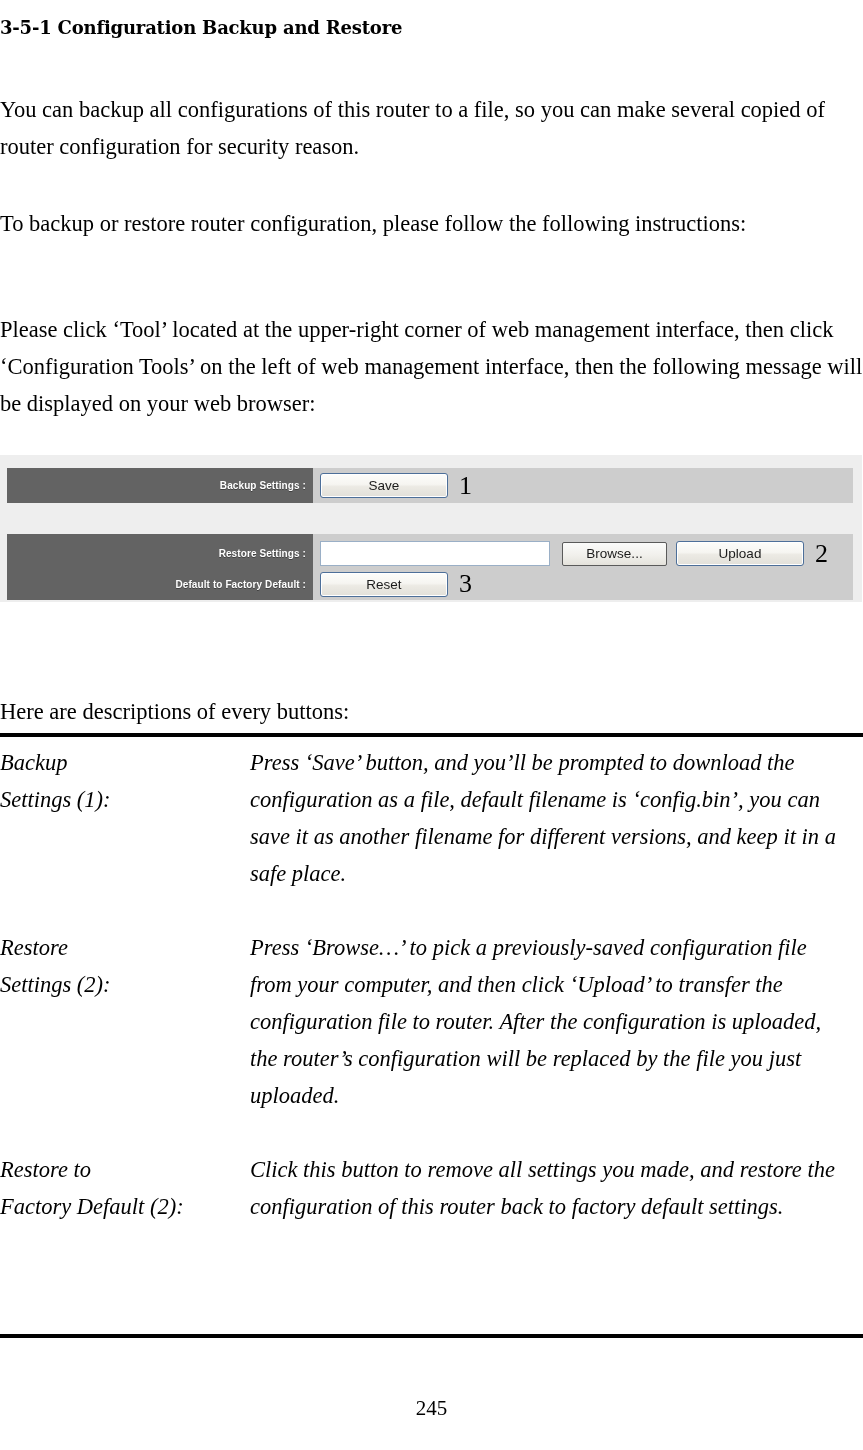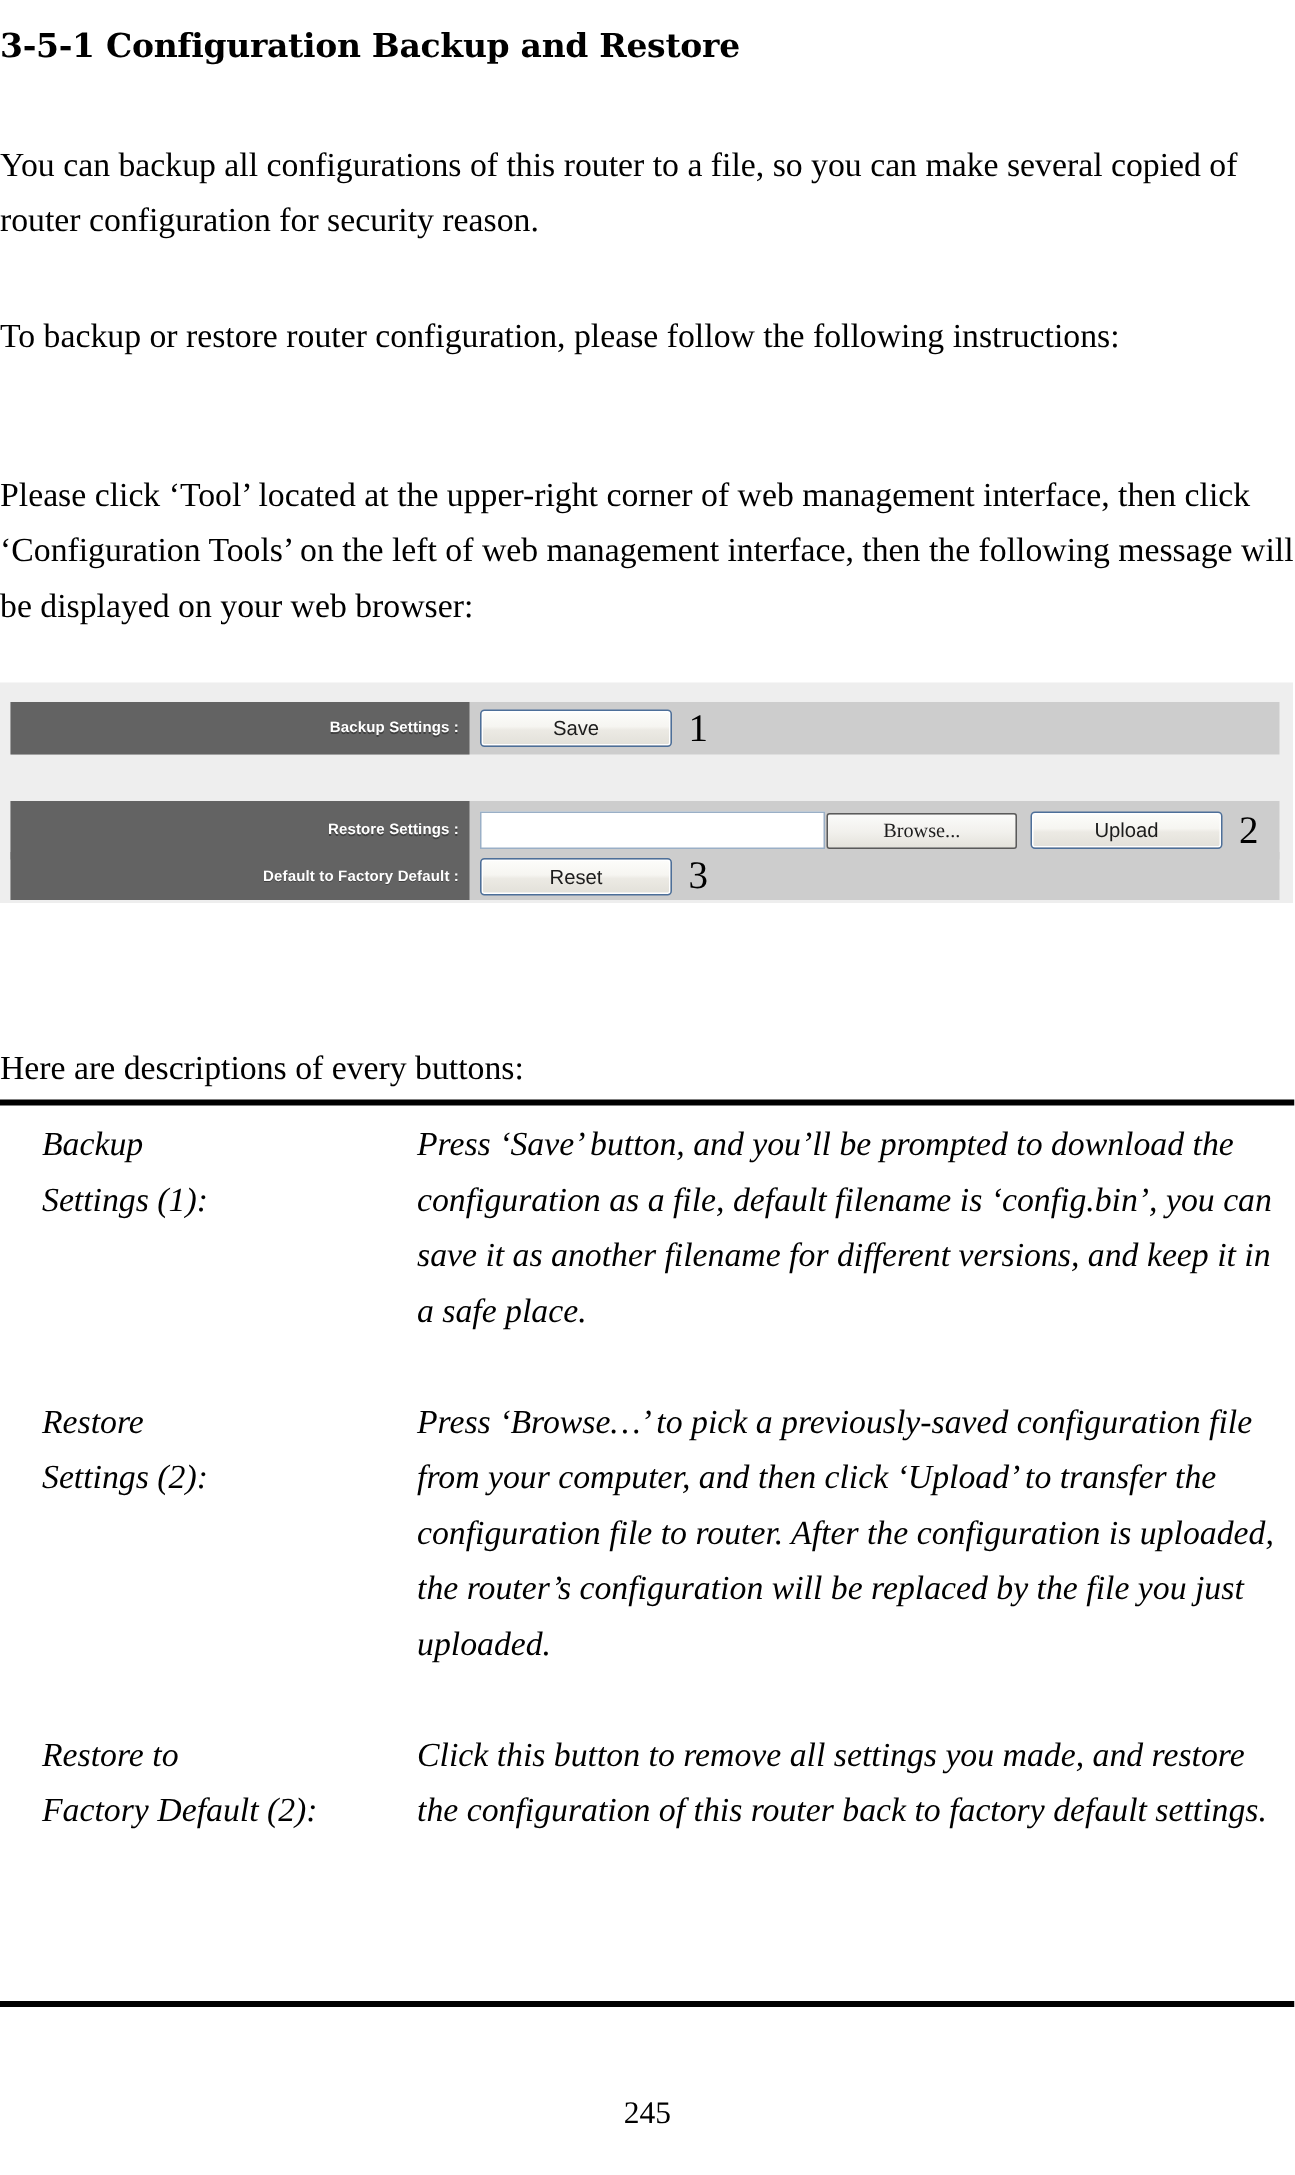--- a/index.html
+++ b/index.html
@@ -25,21 +25,21 @@
     box-sizing: border-box;
   }
 
   
   .doc-heading {
     position: absolute;
     left: 0px;
     top: 2px;
     font-family: "DejaVu Serif", "Liberation Serif", serif;
     font-weight: bold;
-    font-size: 22px;
+    font-size: 18px;
     letter-spacing: -0.2px;
     line-height: 28px;
     white-space: nowrap;
   }
 
   
   .para {
     position: absolute;
     left: 0px;
     font-family: "Liberation Serif", "DejaVu Serif", serif;
@@ -116,32 +116,32 @@
     box-sizing: border-box;
     padding: 0;
     box-shadow: inset 0 0 0 1px #ffffff;
     cursor: default;
   }
   .btn-save   { width: 128px; }
   .btn-upload { width: 128px; margin-left: 9px; }
   .btn-reset  { width: 128px; }
 
   .btn-browse {
-    font-family: Liberation Serif, serif;
+    font-family: Liberation Sans, sans-serif;
     font-size: 13.5px;
     color: #1c1c1c;
     background: linear-gradient(to bottom, #fbfbfa 0%, #f1f0ec 55%, #e4e2db 100%);
     border: 1px solid #5a5a5a;
     border-radius: 2px;
     height: 24px;
     line-height: 22px;
-    width: 127px;
+    width: 105px;
     text-align: center;
     box-sizing: border-box;
-    margin-left: 1px;
+    margin-left: 12px;
     padding: 0;
     cursor: default;
   }
 
   .txt-input {
     width: 230px;
     height: 25px;
     box-sizing: border-box;
     background: #ffffff;
     border: 1px solid #9aafc6;
@@ -185,21 +185,20 @@
     align-items: flex-start;
     font-style: italic;
     font-family: "Liberation Serif", "DejaVu Serif", serif;
     font-size: 22.5px;
     line-height: 37px;
   }
   .desc-term {
     flex: 0 0 250px;
     width: 250px;
     white-space: pre-line;
-    padding-left: 28px;
   }
   .desc-def {
     flex: 1 1 auto;
     padding-right: 10px;
   }
   .desc-gap { height: 37px; }
   .desc-pad-top { padding-top: 7px; }
 
   
   .page-number {

